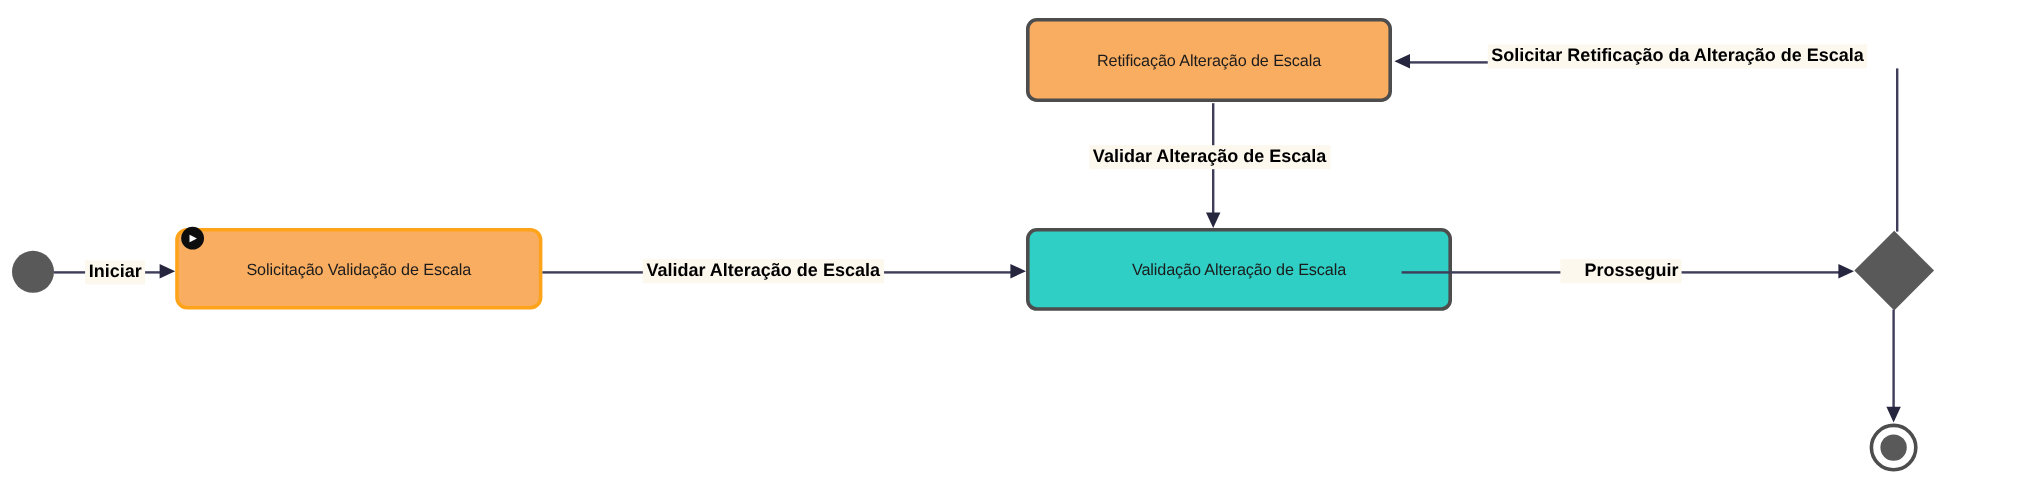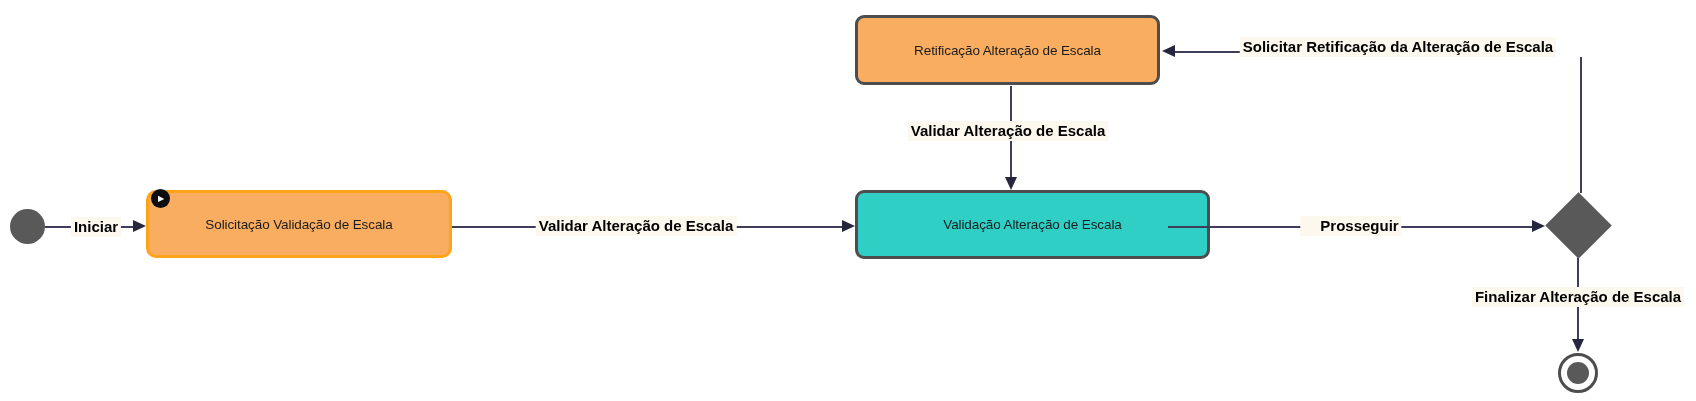--- a/index.html
+++ b/index.html
@@ -99,19 +99,18 @@
   <div class="task task-orange">
     <span>Retificação Alteração de Escala</span>
   </div>
 
   <div class="vline" style="left:1010px;top:86px;height:92px;"></div>
   <div class="arrow arrow-down" style="left:1005px;top:177px;"></div>
   <div class="edge-label" style="left:1008px;top:131px;">Validar Alteração de Escala</div>
 
   <div class="vline" style="left:1577px;top:258px;height:82px;"></div>
   <div class="arrow arrow-down" style="left:1572px;top:339px;"></div>
-  <div class="edge-label" style="left:1578px;top:297px;">Finalizar Alteração de Escala</div>
 
   <div class="end-circle">
     <div class="inner"></div>
   </div>
 
 </div>
 
 </body></html>

